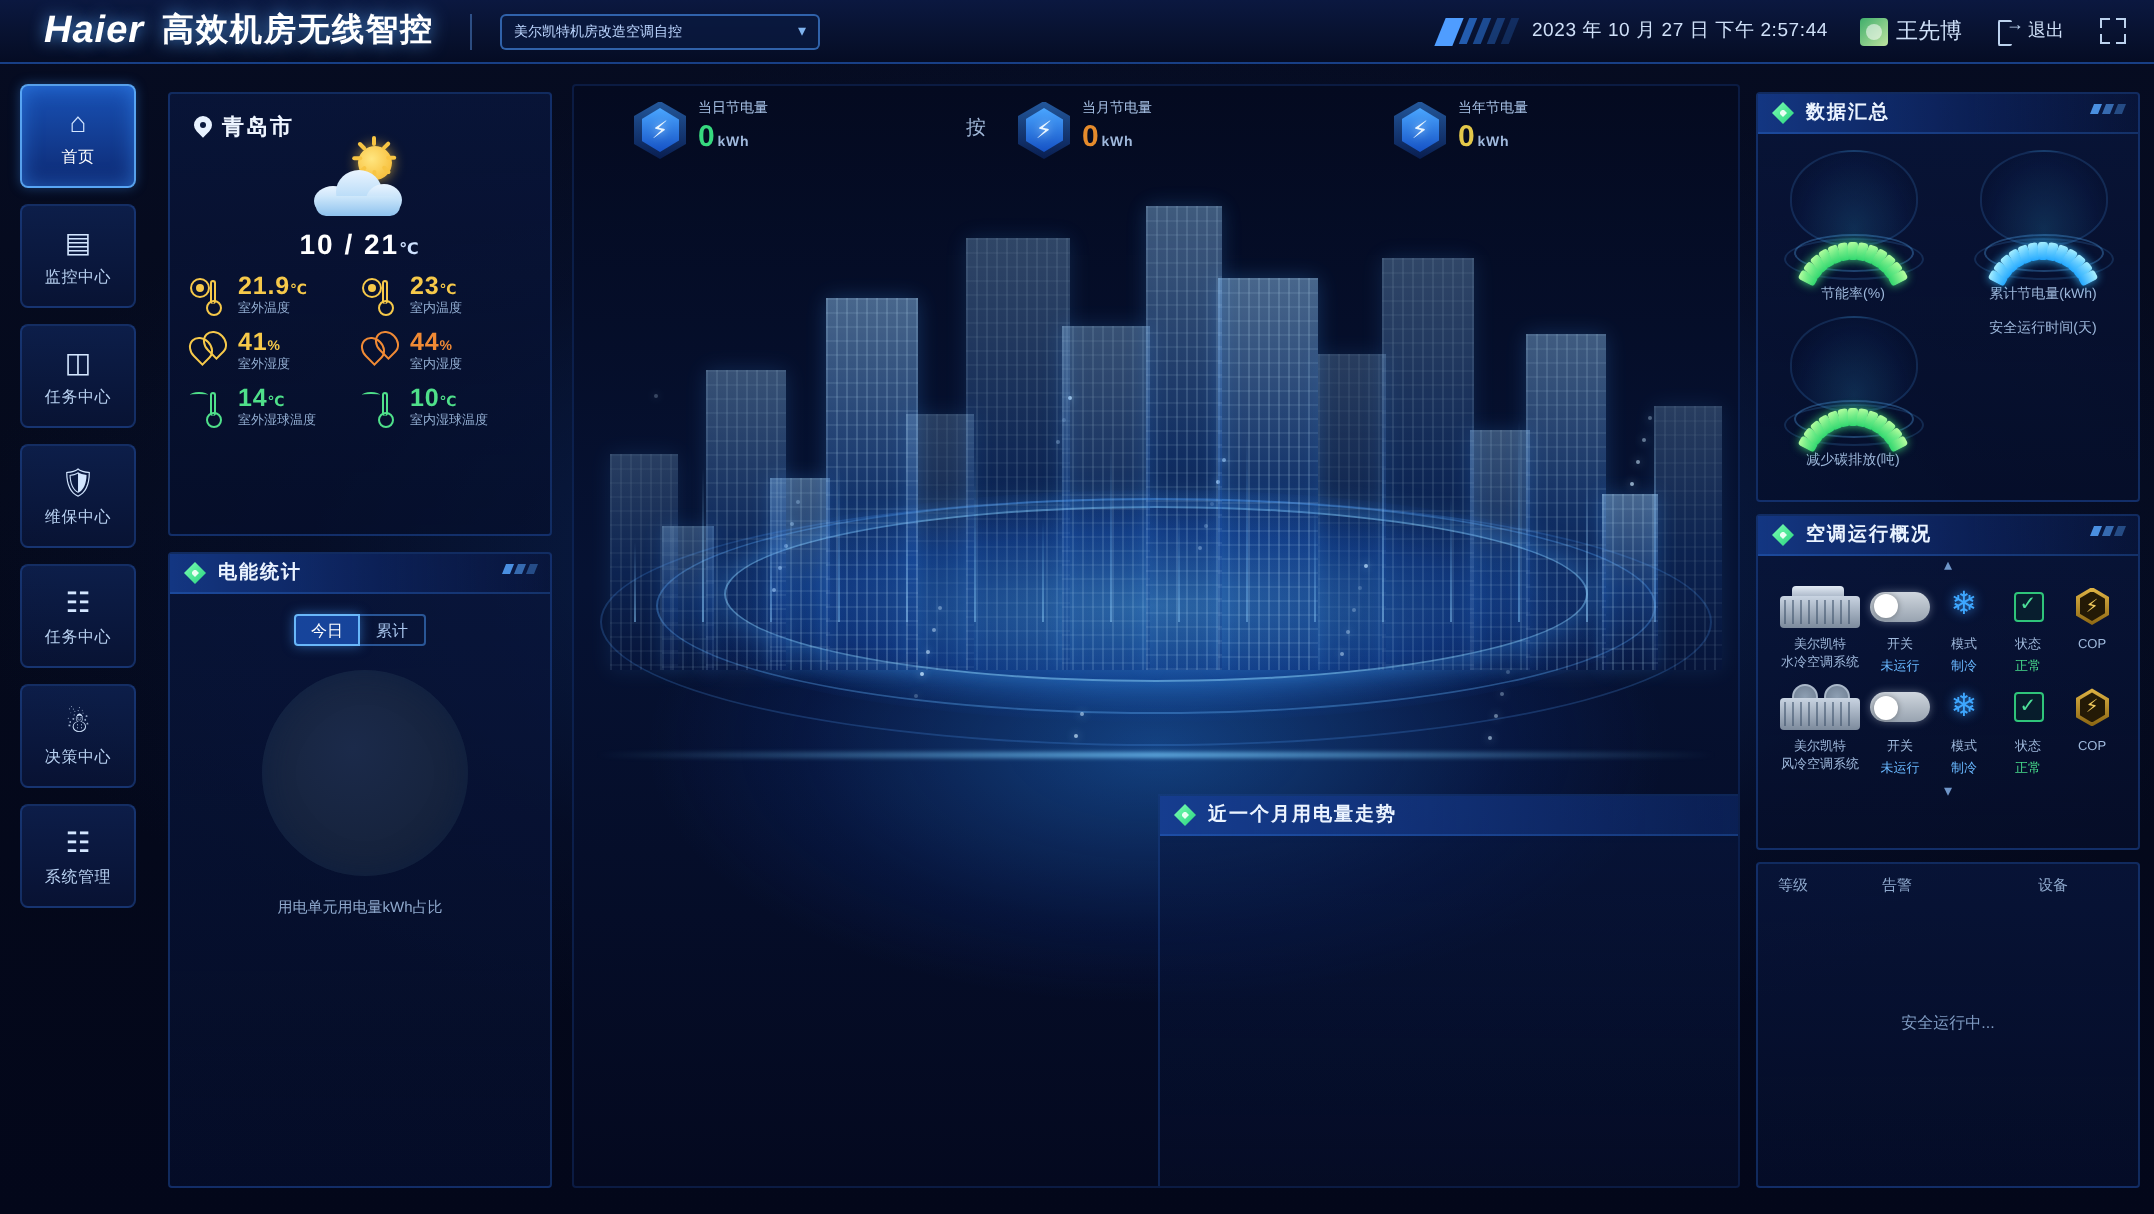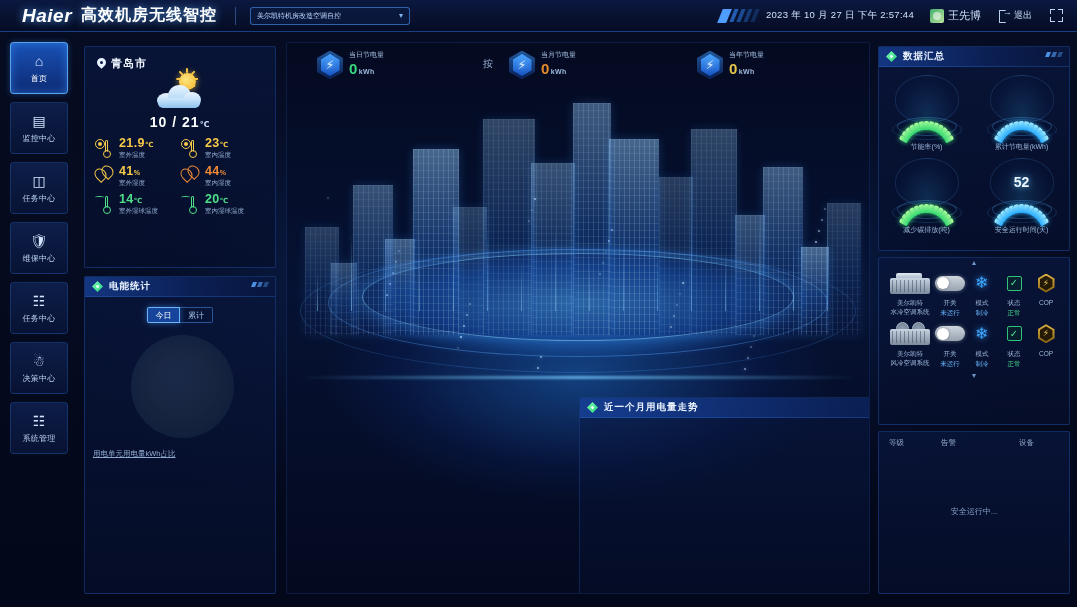--- a/index.html
+++ b/index.html
@@ -147,21 +147,21 @@
   .seg div{width:33px;height:16px;display:flex;align-items:center;justify-content:center;
     font-size:8px;border:1px solid rgba(70,140,230,.55);color:#a9c6ee;}
   .seg div.on{background:rgba(28,86,190,.75);color:#fff;border-color:rgba(110,190,255,.95);
     box-shadow:0 0 6px rgba(70,160,255,.5);text-align:center;}
   .seg div:first-child{border-radius:2px 0 0 2px;}
   .seg div:last-child{border-radius:0 2px 2px 0;border-left:none;}
   .donut{position:absolute;left:46px;top:58px;width:103px;height:103px;border-radius:50%;
     background:radial-gradient(circle at 44% 38%,#1b2a4a 0%,#16233d 60%,#121d33 100%);
     box-shadow:0 0 14px rgba(10,30,70,.6) inset;}
   .elec-cols{position:absolute;left:0;right:0;top:172px;display:flex;
-    justify-content:flex-start;padding:0 8px;font-size:7.5px;color:#8fa9cd;text-decoration:underline;}
+    justify-content:center;padding:0 8px;font-size:7.5px;color:#8fa9cd;}
 
   
   #stage{position:absolute;left:286px;top:42px;width:584px;height:552px;
     border:1px solid rgba(35,90,190,.22);border-radius:2px;overflow:hidden;
     background:
       radial-gradient(ellipse 56% 30% at 50% 60%, rgba(40,140,255,.40) 0%, rgba(16,60,160,.16) 55%, rgba(4,10,30,0) 78%),
       linear-gradient(180deg,#040a20 0%,#061233 45%,#04091f 100%);}
   .kpi-row{position:absolute;left:0;top:0;width:584px;height:44px;display:flex;align-items:center;}
   .kpi{display:flex;align-items:center;gap:6px;position:absolute;}
   .kpi:nth-of-type(1){left:30px;}
@@ -431,21 +431,21 @@
         </span>
       </div>
 
       <div class="wx-cell">
         <span class="ic-therm c-g">
           <span class="wave"></span>
             <span class="stem"></span>
             <span class="bulb"></span>
           </span>
         <span class="txt">
-          <span class="wx-val c-g"><span>20</span><em>℃</em></span>
+          <span class="wx-val c-g"><span>10</span><em>℃</em></span>
           <span class="wx-cap">室内湿球温度</span>
         </span>
       </div>
 
     </div>
   </div>
 
   <div class="panel" id="elec">
     <div class="ph">
       <span class="ph-dia"></span>
@@ -668,47 +668,35 @@
               <i style="left: 27.5px; transform: rotate(31deg);"></i>
               <i style="left: 27.5px; transform: rotate(41.3333deg);"></i>
               <i style="left: 27.5px; transform: rotate(51.6667deg);"></i>
               <i style="left: 27.5px; transform: rotate(62deg);"></i>
             </div>
           <div class="num"></div>
         </div>
         <div class="g-cap">减少碳排放(吨)</div>
       </div>
       <div class="g-cell">
-        <div class="gauge">
-          <div class="dome"></div>
-            <div class="base2"></div>
-            <div class="base"></div>
-          <div class="segs g-blue">
-              <i style="left: 27.5px; transform: rotate(-62deg);"></i>
-              <i style="left: 27.5px; transform: rotate(-51.6667deg);"></i>
-              <i style="left: 27.5px; transform: rotate(-41.3333deg);"></i>
-              <i style="left: 27.5px; transform: rotate(-31deg);"></i>
-              <i style="left: 27.5px; transform: rotate(-20.6667deg);"></i>
-              <i style="left: 27.5px; transform: rotate(-10.3333deg);"></i>
-              <i style="left: 27.5px; transform: rotate(0deg);"></i>
-              <i style="left: 27.5px; transform: rotate(10.3333deg);"></i>
-              <i style="left: 27.5px; transform: rotate(20.6667deg);"></i>
-              <i style="left: 27.5px; transform: rotate(31deg);"></i>
-              <i style="left: 27.5px; transform: rotate(41.3333deg);"></i>
-              <i style="left: 27.5px; transform: rotate(51.6667deg);"></i>
-              <i style="left: 27.5px; transform: rotate(62deg);"></i>
-            </div>
-          <div class="num">52</div>
-        </div>
         <div class="g-cap">安全运行时间(天)</div>
       </div>
     </div>
   </div>
 
   <div class="panel" id="ac">
+    <div class="ph">
+      <span class="ph-dia"></span>
+      <span class="ph-title">空调运行概况</span>
+      <span class="ph-deco">
+          <i></i>
+          <i></i>
+          <i></i>
+        </span>
+    </div>
     <div class="ac-arrow">▴</div>
 
     <div class="ac-row">
       <div class="ac-col dev">
         <div class="ac-ico">
           <span class="ac-mach">
               <span class="top"></span>
               <span class="body"></span>
             </span>
         </div>

